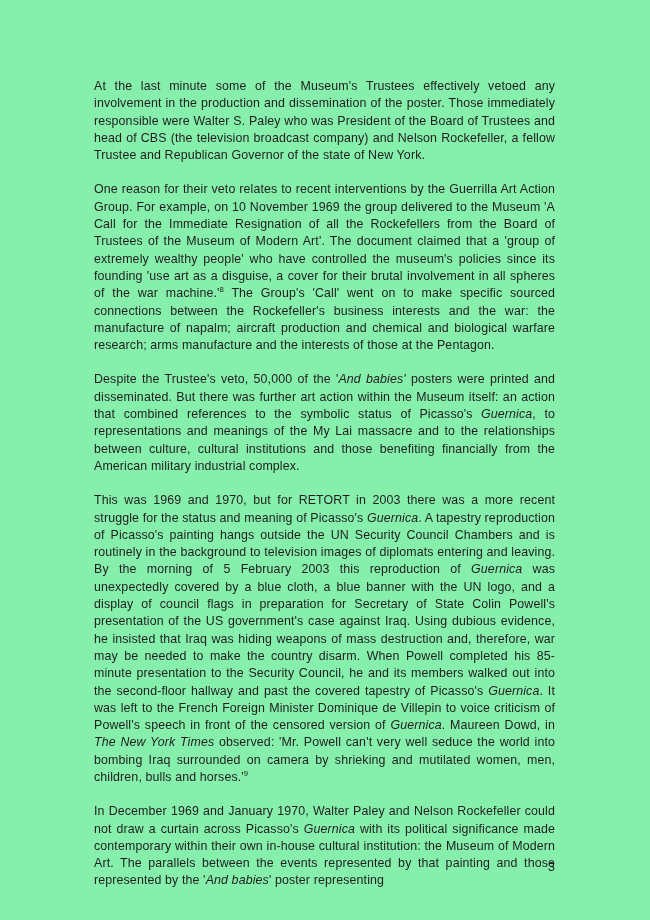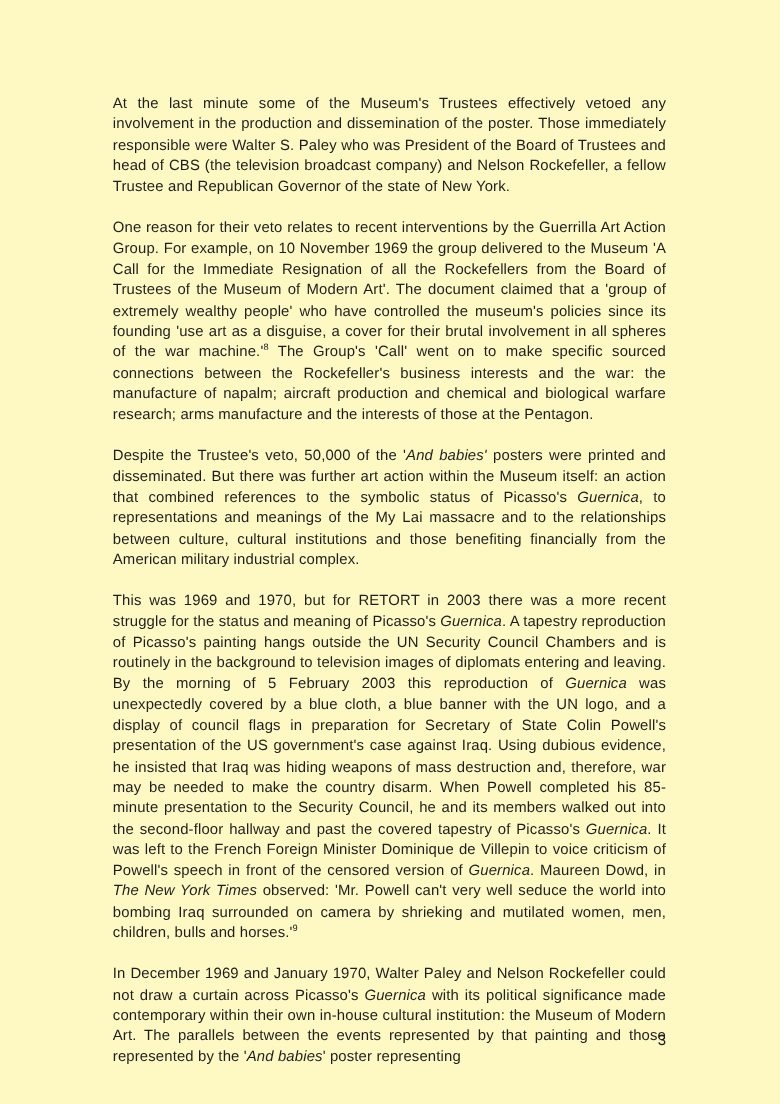--- a/index.html
+++ b/index.html
@@ -14,21 +14,21 @@
     color: #1b1b1b;
     overflow: hidden;
     position: relative;
   }
   .page {
     position: absolute;
     left: 0;
     top: 0;
     width: 650px;
     height: 920px;
-    background: #fef9c3;
+    background: #86efac;
   }
   .text-column {
     position: absolute;
     left: 94px;
     top: 78px;
     width: 461px;
   }
   .para {
     margin: 0 0 17px 0;
     font-size: 12.4px;

